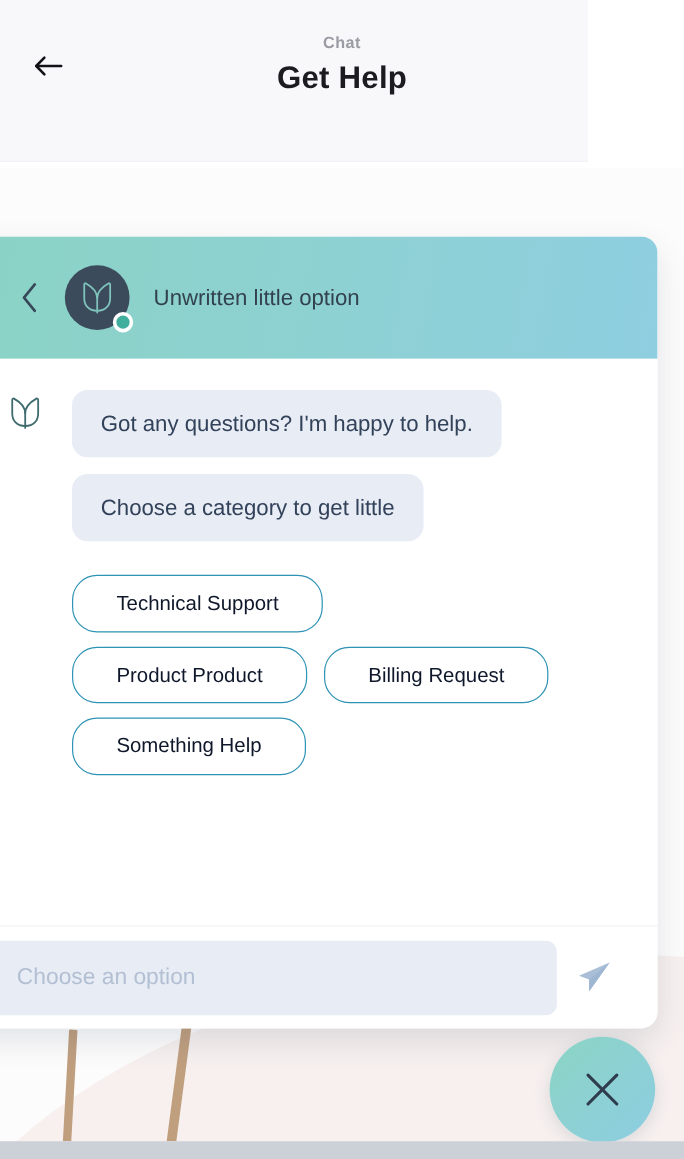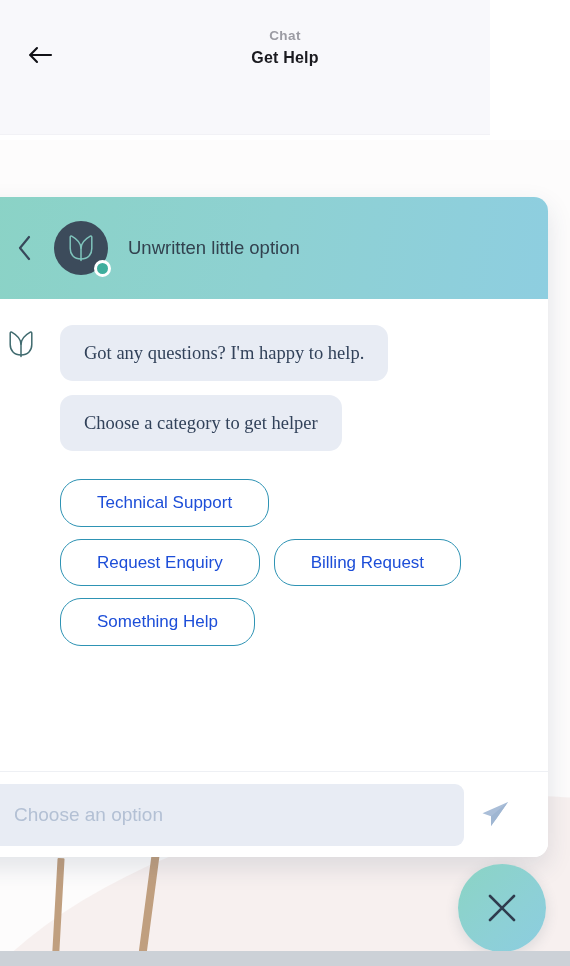--- a/index.html
+++ b/index.html
@@ -83,21 +83,21 @@
     text-align: center;
   }
   .kicker {
     font-size: 13.5px;
     font-weight: bold;
     color: #9b9ba3;
     letter-spacing: .4px;
   }
   .page-title {
     margin-top: 6px;
-    font-size: 16px;
+    font-size: 26px;
     font-weight: bold;
     color: #1b1b20;
     letter-spacing: .2px;
   }
 
   
   .widget {
     position: absolute;
     left: -70px; top: 197px;
     width: 618px; height: 660px;
@@ -173,35 +173,34 @@
     display: inline-block;
     max-width: 430px;
     background: #e8ecf4;
     color: #32425a;
     font-size: 18.5px;
     line-height: 1.3;
     padding: 16px 24px;
     border-radius: 13px;
     margin-left: 60px;
     margin-bottom: 14px;
-    font-family: Liberation Serif, serif;
   }
 
   .chips {
     margin-left: 130px;
     margin-top: 14px;
     display: flex;
     flex-wrap: wrap;
     gap: 12px 14px;
     width: 412px;
   }
   .chip {
     background: #ffffff;
     border: 1.6px solid #2e93b4;
-    color: #1d4ed8;
+    color: #0f172a;
     font-size: 17px;
     padding: 13px 36px;
     border-radius: 21px;
     cursor: pointer;
     white-space: nowrap;
     line-height: 1.15;
   }
 
   
   .composer {
@@ -299,26 +298,26 @@
           <path d="M13 26 C6 26 2.2 21.5 2.2 15.5 L2.2 4.2 C2.2 3.3 3 2.8 3.7 3.2 C8 5.6 13 9.8 13 15.5" fill="none" stroke="#3f6a6e" stroke-width="1.5" stroke-linejoin="round"></path>
           <path d="M13 26 C20 26 23.8 21.5 23.8 15.5 L23.8 4.2 C23.8 3.3 23 2.8 22.3 3.2 C18 5.6 13 9.8 13 15.5" fill="none" stroke="#3f6a6e" stroke-width="1.5" stroke-linejoin="round"></path>
           <path d="M13 15.5 L13 27.6" fill="none" stroke="#3f6a6e" stroke-width="1.5" stroke-linecap="round"></path>
         </svg>
       </div>
 
       <div class="msg-row">
         <div class="bubble">Got any questions? I'm happy to help.</div>
       </div>
       <div class="msg-row">
-        <div class="bubble">Choose a category to get helper</div>
+        <div class="bubble">Choose a category to get little</div>
       </div>
 
       <div class="chips">
         <button class="chip">Technical Support</button>
-        <button class="chip">Request Enquiry</button>
+        <button class="chip">Product Product</button>
         <button class="chip">Billing Request</button>
         <button class="chip">Something Help</button>
       </div>
     </div>
 
     <div class="composer">
       <input class="composer-field" type="text" placeholder="Choose an option" style="">
       <button class="send-btn">
         <svg width="34" height="32" viewBox="0 0 34 32">
           <path d="M30 3 L4.5 14.2 L13 17.2 L13 27 L18.6 19.4 L30 3 Z" fill="#aabed8"></path>

